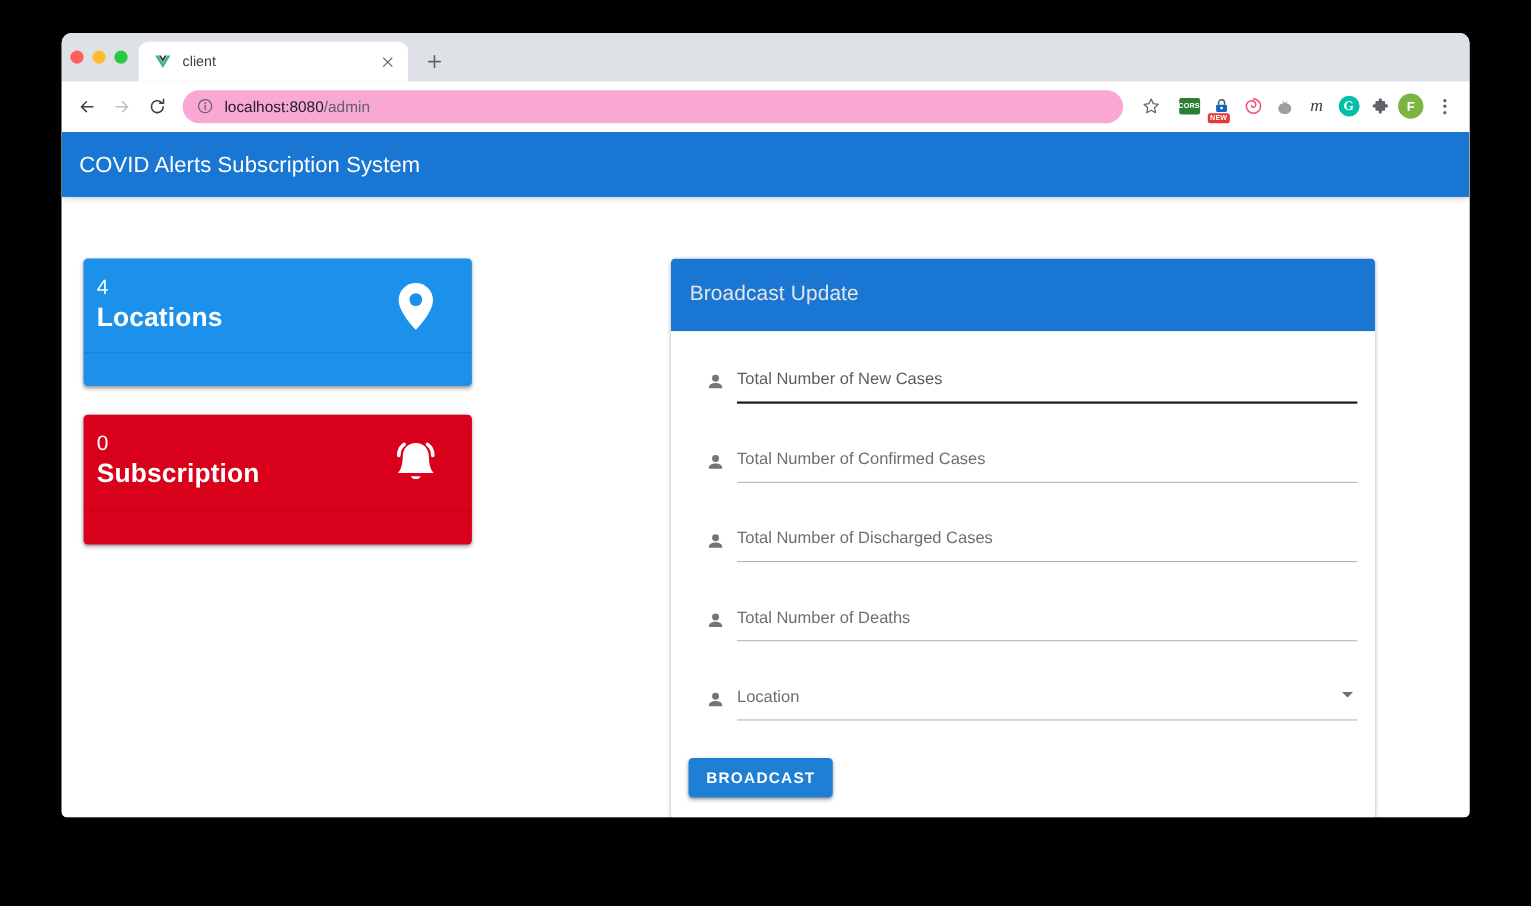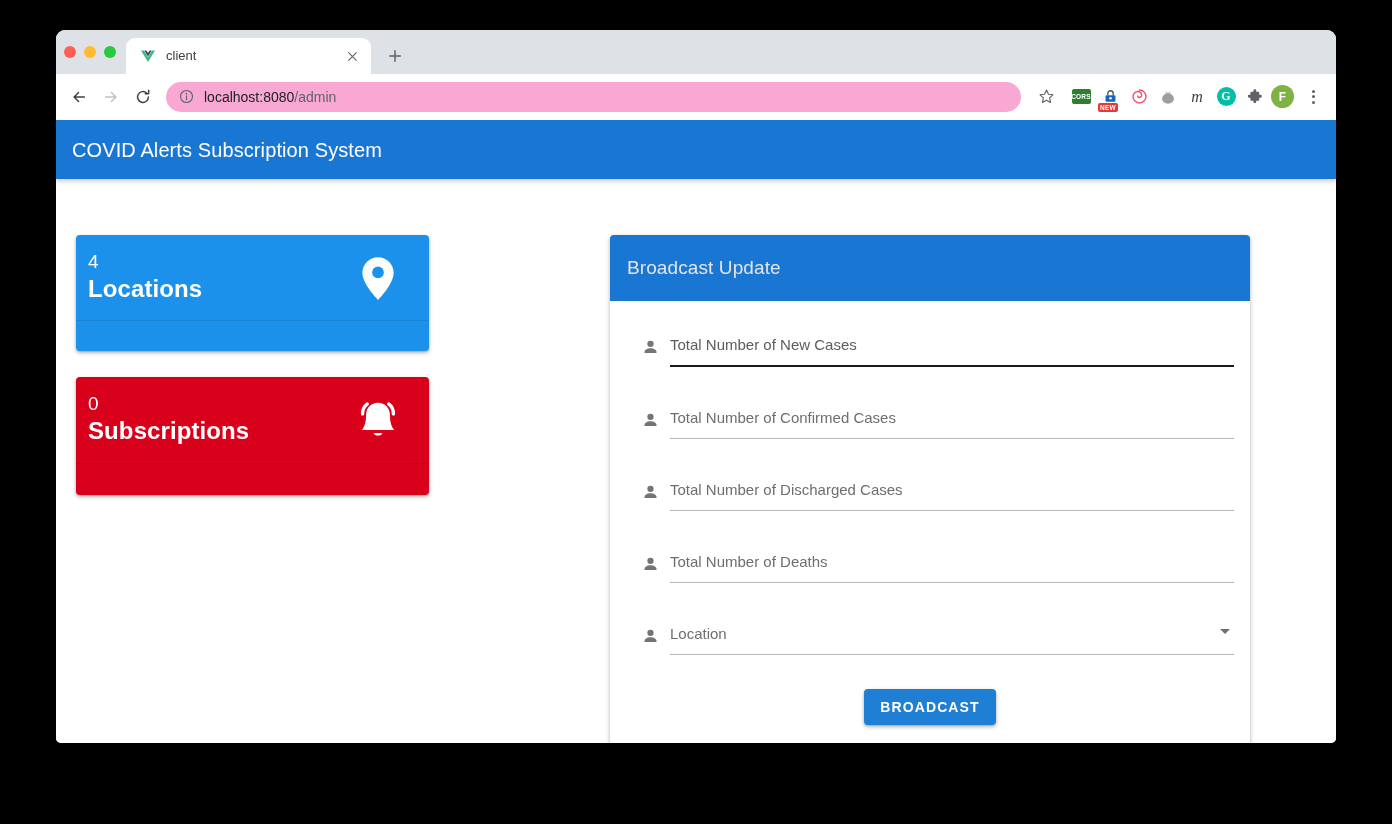--- a/index.html
+++ b/index.html
@@ -394,21 +394,21 @@
     width: 0; height: 0;
     border-left: 5px solid transparent;
     border-right: 5px solid transparent;
     border-top: 5px solid #6e6e6e;
   }
 
   .field-row.select-row { margin-bottom: 26px; }
 
   .bc-actions {
     display: flex;
-    justify-content: center;
+    justify-content: flex-start;
     padding: 8px 0 0 0;
   }
   .broadcast-btn {
     background: #1e7fd4;
     color: #ffffff;
     border: none;
     border-radius: 4px;
     height: 36px;
     padding: 0 16px;
     font-size: 14px;
@@ -567,21 +567,21 @@
               </div>
             </div>
             <div class="stat-divider"></div>
             <div class="stat-footer"></div>
           </div>
 
           <div class="stat-card red">
             <div class="stat-body">
               <div class="stat-text">
                 <span class="stat-count">0</span>
-                <span class="stat-label">Subscriptions</span>
+                <span class="stat-label">Subscription</span>
               </div>
               <div class="stat-icon">
                 <svg viewBox="0 0 48 48" width="50" height="50">
                   <path d="M24 7.5 C17.2 7.5 12.6 12.6 12.6 19 C12.6 27 10.6 31.2 8.4 33.6 H39.6 C37.4 31.2 35.4 27 35.4 19 C35.4 12.6 30.8 7.5 24 7.5 Z" fill="#ffffff"></path>
                   <path d="M19.8 36.4 a4.4 3.6 0 0 0 8.4 0 Z" fill="#ffffff"></path>
                   <path d="M9.2 18.2 a11.5 11.5 0 0 1 4.6 -9.6" stroke="#ffffff" stroke-width="3.2" fill="none" stroke-linecap="round"></path>
                   <path d="M38.8 18.2 a11.5 11.5 0 0 0 -4.6 -9.6" stroke="#ffffff" stroke-width="3.2" fill="none" stroke-linecap="round"></path>
                 </svg>
               </div>
             </div>

